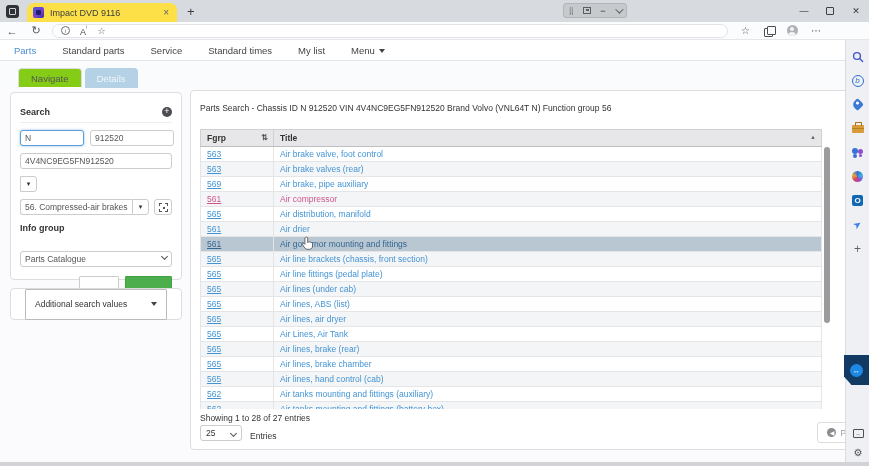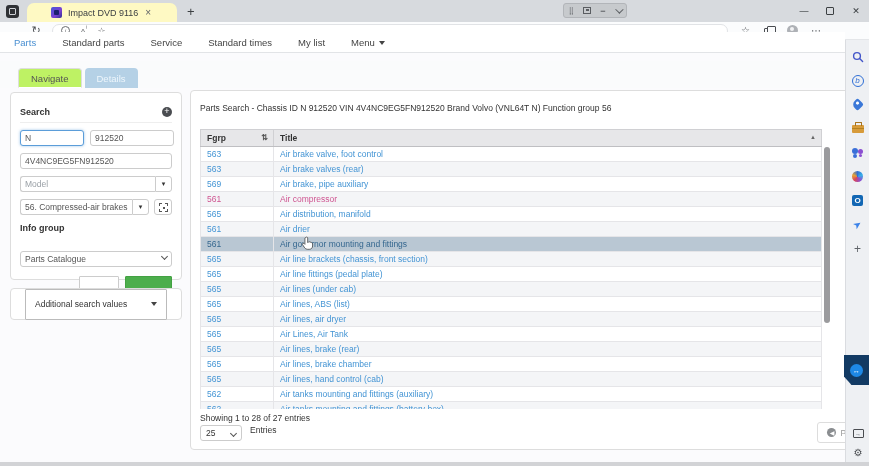--- a/index.html
+++ b/index.html
@@ -4,21 +4,21 @@
 <style>
   * { margin:0; padding:0; box-sizing:border-box; }
   html,body { width:869px; height:466px; overflow:hidden; }
   body { font-family:"Liberation Sans", sans-serif; background:#fbfbfd; position:relative; }
   .screen { position:absolute; inset:0; width:869px; height:466px; background:#fbfbfd; overflow:hidden; }
 
   
   .tabstrip { position:absolute; left:0; top:0; width:869px; height:22px; background:#d7dade; display:flex; align-items:center; }
   .tab-actions { width:13px; height:13px; margin-left:6px; background:#2f3134; border-radius:3px; position:relative; }
   .tab-actions::after { content:""; position:absolute; inset:3px; border:1px solid #cfd2d6; border-radius:1px; }
-  .tab { margin-left:8px; width:150px; height:19px; align-self:flex-end; background:#fef9c3; border-radius:7px 7px 0 0; display:flex; align-items:center; padding:0 24px; }
+  .tab { margin-left:8px; width:150px; height:19px; align-self:flex-end; background:#fde047; border-radius:7px 7px 0 0; display:flex; align-items:center; padding:0 6px; }
   .favicon { width:11px; height:11px; border-radius:2px; background:linear-gradient(135deg,#4a57d8 0%,#7a3fd1 60%,#2b2f8f 100%); position:relative; flex:none; }
   .favicon::after { content:""; position:absolute; inset:3px; background:#1b1f6e; border-radius:1px; }
   .tab-title { font-size:9px; color:#3c4043; margin-left:6px; flex:1; white-space:nowrap; overflow:hidden; }
   .tab-close { font-size:10px; color:#5f6368; padding:0 2px; cursor:default; }
   .newtab { font-size:13px; color:#3c4043; margin-left:10px; line-height:1; }
   .overlay-widget { position:absolute; left:563px; top:3px; width:64px; height:15px; background:#c7cacd; border:1px solid #b2b5b9; border-radius:3px; display:flex; align-items:center; justify-content:space-around; color:#5a5d61; }
   .ow-grid { font-size:7px; letter-spacing:-1px; }
   .ow-box { width:8px; height:7px; border:1px solid #5a5d61; position:relative; }
   .ow-box::after{ content:""; position:absolute; right:1px; top:1px; width:3px; height:2px; background:#5a5d61; }
   .ow-min { font-size:9px; font-weight:bold; }
@@ -37,28 +37,28 @@
   .pill-ico { font-size:9px; color:#4a4d51; margin-left:10px; flex:none; }
   .bar-ico { font-size:10px; color:#4a4d51; margin-left:13px; }
   .collections-ico { width:10px; height:9px; position:relative; margin-left:14px; }
   .collections-ico::before { content:""; position:absolute; left:0; top:2px; width:7px; height:7px; border:1px solid #4a4d51; border-radius:1px; background:#fbfcfd; }
   .collections-ico::after { content:""; position:absolute; left:3px; top:0; width:7px; height:7px; border:1px solid #4a4d51; border-radius:1px; background:#fbfcfd; }
   .avatar { width:11px; height:11px; border-radius:50%; background:#aeb1b6; margin-left:13px; position:relative; overflow:hidden; }
   .avatar::before { content:""; position:absolute; left:3.5px; top:2px; width:4px; height:4px; border-radius:50%; background:#f1f2f4; }
   .avatar::after { content:""; position:absolute; left:1.5px; top:7px; width:8px; height:5px; border-radius:4px 4px 0 0; background:#f1f2f4; }
 
   
-  .mainnav { position:absolute; left:0; top:32px; width:845px; height:21px; background:#ffffff; border-bottom:1px solid #e2e4e7; display:flex; align-items:center; padding-left:14px; }
+  .mainnav { position:absolute; left:0; top:40px; width:845px; height:21px; background:#ffffff; border-bottom:1px solid #e2e4e7; display:flex; align-items:center; padding-left:14px; }
   .mainnav .nav-item { font-size:9.5px; color:#444; margin-right:26px; white-space:nowrap; }
   .mainnav .nav-item.active { color:#4a90d2; }
   .caret { display:inline-block; width:0; height:0; border-left:3px solid transparent; border-right:3px solid transparent; border-top:4px solid #444; margin-left:4px; vertical-align:middle; }
 
   .subtabs { position:absolute; left:0; top:61px; width:845px; height:27px; background:#fafbfc; display:flex; align-items:flex-end; padding-left:18px; }
   .subtab { height:20px; padding:0 12px; font-size:9.5px; display:flex; align-items:center; border-radius:4px 4px 0 0; }
-  .subtab.active { background:#bef264; border:1px solid #ddd; border-bottom-color:#ffffff; color:#555; }
+  .subtab.active { background:#84cc16; border:1px solid #ddd; border-bottom-color:#ffffff; color:#555; }
   .subtab.disabled { background:#b5d1e6; color:#eef6fc; margin-left:3px; }
 
   
   .panel { background:#fff; border:1px solid #ddd; border-radius:4px; position:absolute; }
   .search-panel { left:10px; top:92px; width:172px; height:188px; padding:14px 9px; }
   .sp-head { display:flex; align-items:center; justify-content:space-between; padding-bottom:5px; border-bottom:1px solid #eee; }
   .sp-title { font-size:9px; font-weight:bold; color:#333; }
   .plus-circle { width:10px; height:10px; background:#4a4d51; border-radius:50%; color:#fff; font-size:9px; line-height:9px; text-align:center; }
   .sp-row { display:flex; gap:6px; margin-top:7px; }
   .inp { height:16px; border:1px solid #ccc; border-radius:3px; font-size:8.5px; color:#555; padding:0 4px; font-family:"Liberation Sans",sans-serif; background:#fff; width:100%; }
@@ -92,29 +92,29 @@
 
   .table-wrap { position:absolute; left:9px; top:38px; width:630px; height:280px; overflow:hidden; }
   table.results { width:622px; border-collapse:collapse; table-layout:fixed; }
   table.results th { background:#e7e7e9; border:1px solid #d0d0d3; border-bottom:1px solid #bfbfc2; font-size:8.5px; color:#333; text-align:left; height:17px; padding:0 6px; position:relative; }
   th.th-fgrp { width:73px; }
   .sort-both { position:absolute; right:5px; top:3px; font-size:8px; color:#555; }
   .sort-asc { position:absolute; right:5px; top:4px; font-size:6px; color:#666; }
   table.results td { border:1px solid #e5e5e8; border-top:none; font-size:8.5px; height:15px; padding:0 6px; white-space:nowrap; overflow:hidden; }
   table.results tr:nth-child(even) td { background:#f4f5f7; }
   table.results tr:nth-child(odd) td { background:#ffffff; }
-  td.col-fgrp { color:#4394d4; }
+  td.col-fgrp { color:#4394d4;text-decoration:underline; }
   .row-link { color:#4394d4; }
   tr.visited td.col-fgrp, tr.visited .row-link { color:#cf5591; }
   tr.selected td { background:#b9c7d3 !important; }
   tr.selected td.col-fgrp, tr.selected .row-link { color:#35678f; }
   .vscroll { position:absolute; right:0px; top:18px; width:6px; height:176px; background:#9b9b9e; border-radius:3px; }
 
   .showing { position:absolute; left:9px; top:322px; font-size:8.5px; color:#333; }
-  .entries-row { position:absolute; left:9px; top:334px; display:flex; align-items:flex-start; }
+  .entries-row { position:absolute; left:9px; top:334px; display:flex; align-items:flex-end; }
   .entries-select { width:42px; height:16px; border:1px solid #ccc; border-radius:3px; background:#fff; font-size:8.5px; color:#333; display:flex; align-items:center; padding:0 5px; position:relative; }
   .entries-select .sel-chev { top:5px; }
   .entries-label { font-size:8.5px; color:#333; margin-left:8px; }
   .pagination { position:absolute; right:12px; top:331px; display:flex; border:1px solid #ddd; border-radius:3px; overflow:hidden; background:#fff; }
   .page-btn { height:19px; display:flex; align-items:center; gap:4px; padding:0 9px; font-size:8.5px; }
   .page-btn.prev { color:#999; border-right:1px solid #ddd; }
   .page-btn.next { color:#428bca; }
   .circ { width:9px; height:9px; border-radius:50%; display:flex; align-items:center; justify-content:center; color:#fff; font-size:6px; line-height:1; }
   .circ.gray { background:#8a8d90; }
   .circ.blue { background:#428bca; }
@@ -208,21 +208,20 @@
       <span class="plus-circle">+</span>
     </div>
     <div class="sp-row">
       <input class="inp w-small focused" value="N" style="">
       <input class="inp w-med" value="912520" style="">
     </div>
     <div class="sp-row">
       <input class="inp" value="4V4NC9EG5FN912520" style="">
     </div>
     <div class="igroup">
-      <input class="inp" placeholder="Model" style="">
       <div class="dd-btn">▾</div>
     </div>
     <div class="igroup">
       <input class="inp" value="56. Compressed-air brakes" style="">
       <div class="dd-btn">▾</div>
       <div class="picker-btn">
           <span class="picker-ico"></span>
         </div>
     </div>
     <div class="sp-label">Info group</div>

